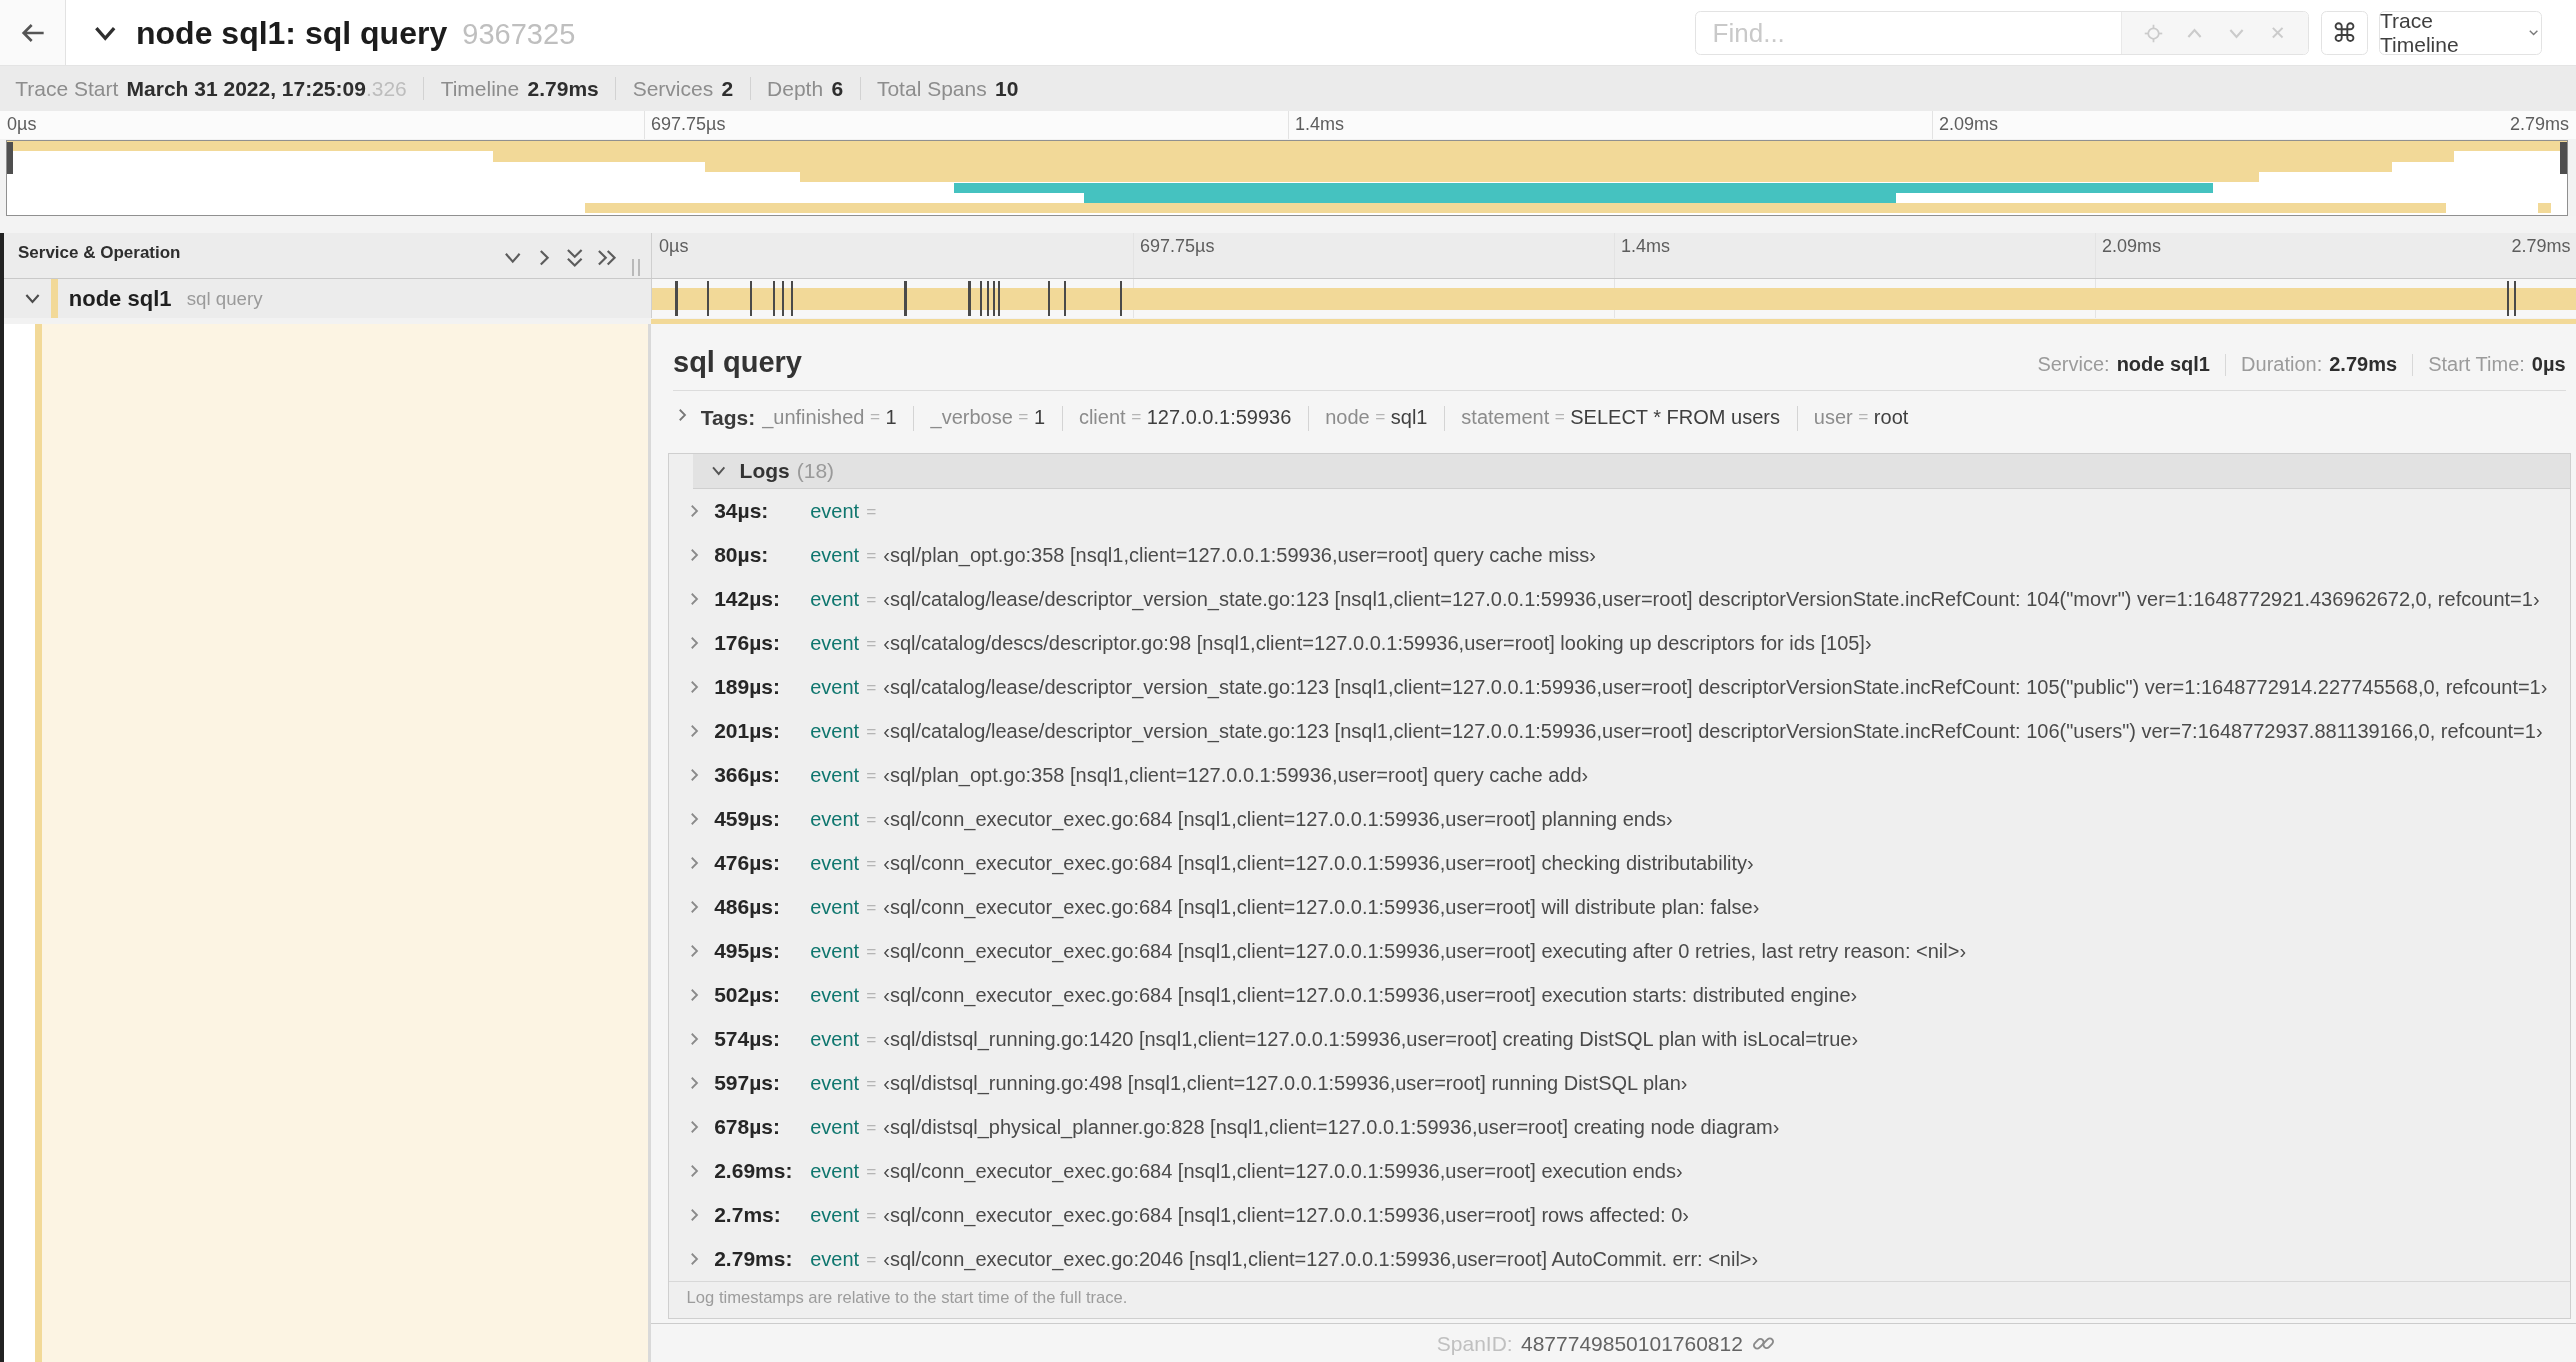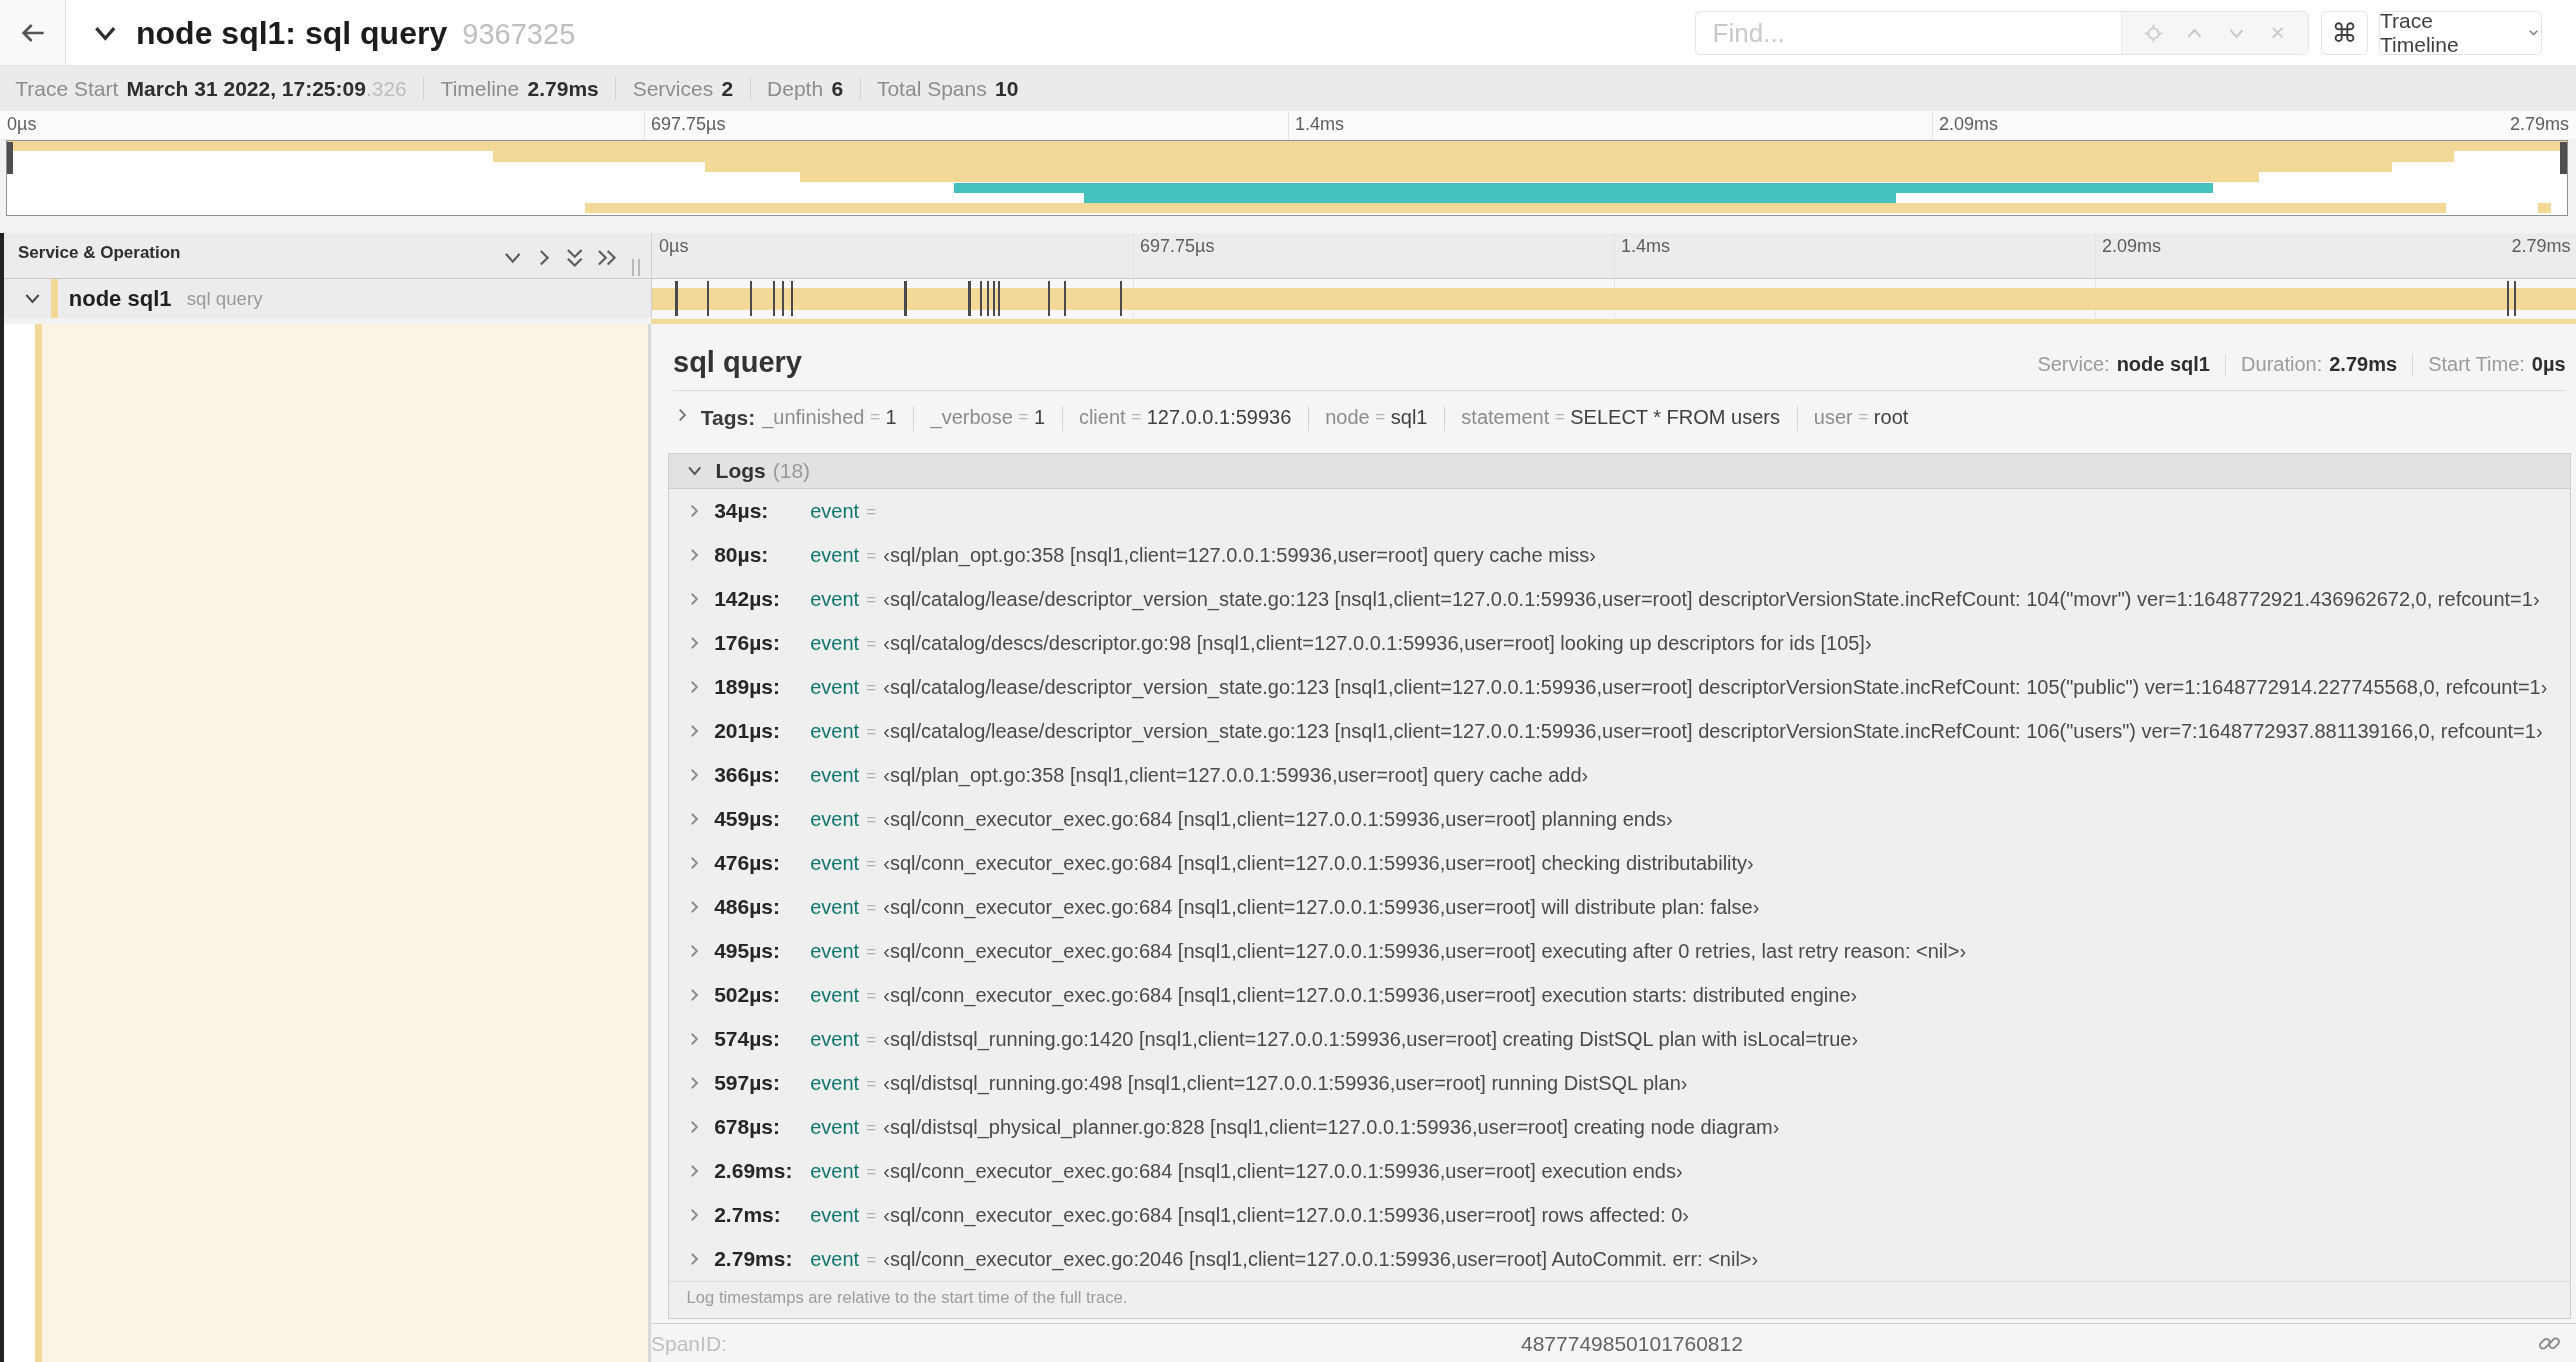--- a/index.html
+++ b/index.html
@@ -91,35 +91,35 @@
               font-size:20px; }
   .tags-label { font-size:21px; font-weight:bold; color:#3a3a3a; margin:0 7px 0 9.7px; }
   .tag-key { color:#8c8c8c; }
   .tag-eq { color:#b5b5b5; font-size:17.3px; margin:0 5.5px; }
   .tag-val { color:#3f3f3f; }
   .tag-sep { width:0.7px; height:25px; background:#d4d4d4; margin:0 16.6px; }
 
   .logs-box { position:absolute; left:16.6px; right:5.5px; top:129px; height:866px;
               border:0.7px solid #cfcfcf; background:#efefef; }
   .logs-header { height:35px; background:#e2e2e2; border-bottom:0.7px solid #cfcfcf; display:flex;
-                 align-items:center; }
+                 align-items:center;margin-left:24px; }
   .logs-header .chev { margin-left:16.6px; color:#555; }
   .logs-label { font-size:21px; font-weight:bold; color:#333; margin-left:11px; }
   .logs-count { font-size:21px; color:#9a9a9a; margin-left:7px; }
   .log-row { height:44px; display:flex; align-items:center; font-size:20px; white-space:nowrap; overflow:hidden; }
   .log-row .chev { margin-left:16.6px; color:#8a8a8a; flex:0 0 auto; }
   .log-time { font-size:21px; font-weight:bold; color:#262626; margin-left:11px; min-width:89px; flex:0 0 auto; }
   .log-field { color:#0f766e; margin-left:7px; flex:0 0 auto; }
   .log-eq { color:#b5b5b5; font-size:17.3px; margin:0 7px; flex:0 0 auto; }
   .log-val { color:#4a4a4a; }
   .logs-footer { height:32px; border-top:0.7px solid #d8d8d8; display:flex; align-items:center;
                  padding-left:18px; font-size:16.6px; color:#9c9c9c; }
 
   .spanid-row { position:absolute; left:0; right:0; bottom:0; height:40px; border-top:0.7px solid #cccccc;
-                display:flex; align-items:center; justify-content:space-between; padding-right:14px;
+                display:flex; align-items:center; justify-content:center; padding-right:14px;
                 font-size:21px; gap:8.3px; }
   .spanid-label { color:#c0c0c0; }
   .spanid-value { color:#636363; }
 
   svg { display:block; }
   .app-body-gap { position:absolute; left:0; top:216px; width:2576px; height:17.3px; background:#f3f3f3; }
 </style>
 </head>
 <body style="--tan: #f2d998; --cream: #fcf4e3;">
 

